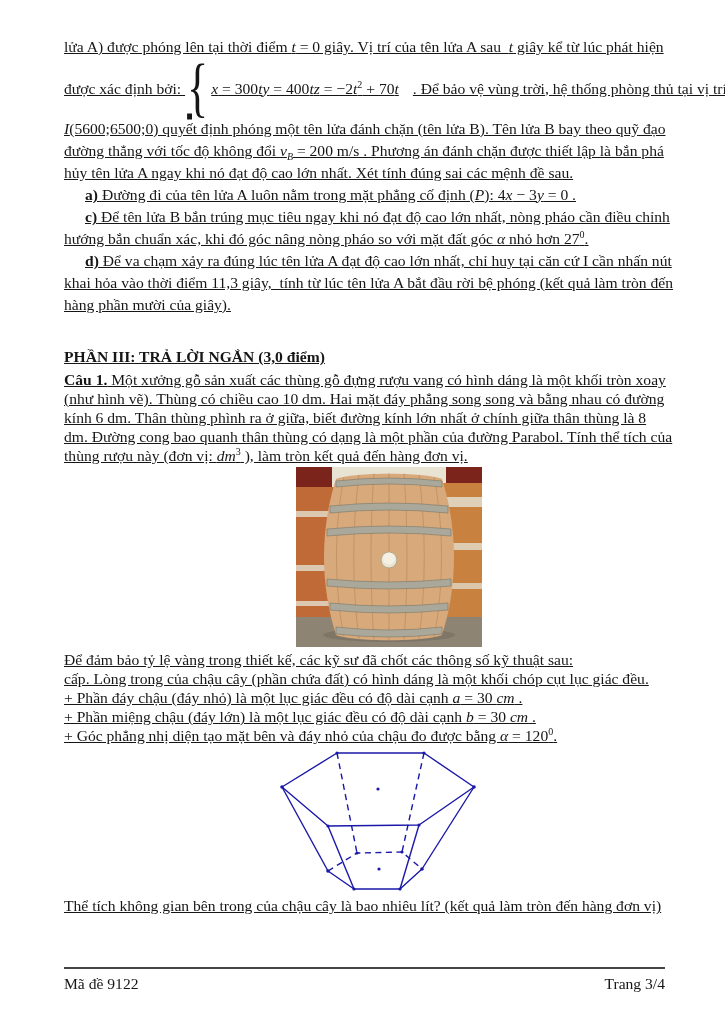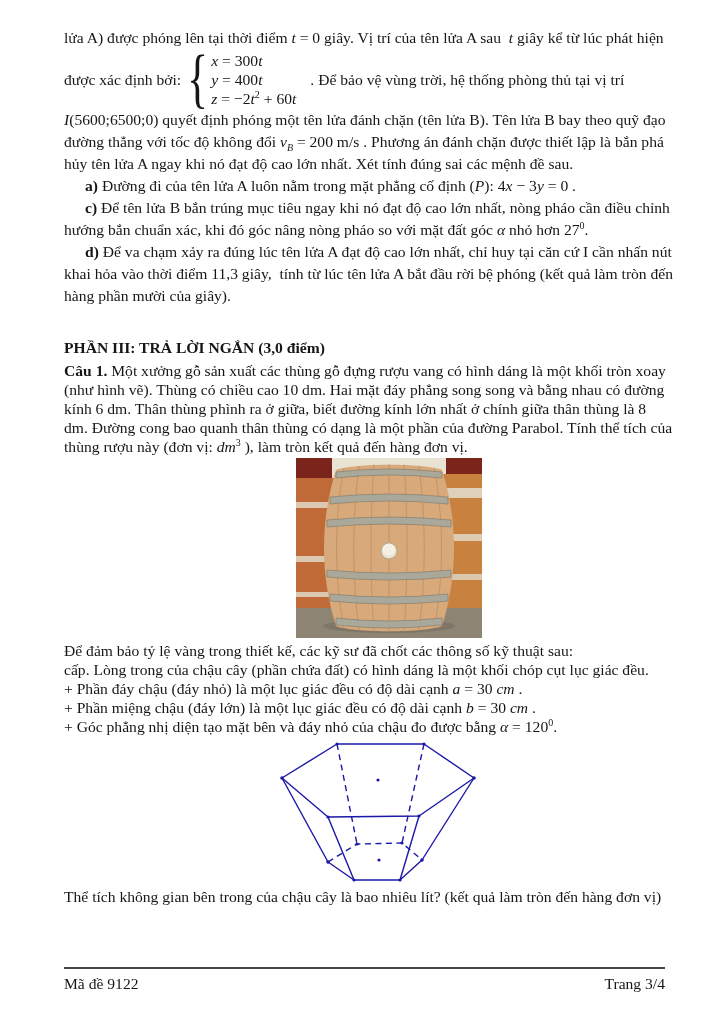--- a/index.html
+++ b/index.html
@@ -1,31 +1,31 @@
 <!DOCTYPE html>
 <html><head>
 <meta charset="utf-8">
 <style>
   html,body{margin:0;padding:0;}
   body{
     width:725px;height:1024px;position:relative;background:#ffffff;
     font-family:"Liberation Serif", serif;color:#161616;overflow:hidden;
   }
-  .content{position:absolute;left:64px;top:27px;width:601px;font-size:15.6px;}
+  .content{position:absolute;left:64px;top:36px;width:601px;font-size:15.6px;text-decoration:underline;}
   .tl{white-space:pre;line-height:22px;}
   .tl19{white-space:pre;line-height:19px;}
   .indent{padding-left:21px;}
   .s-i{font-style:italic;}
   .s-b{font-weight:bold;}
   .s-sup{vertical-align:super;font-size:10px;line-height:0;}
   .s-isub{vertical-align:sub;font-size:10px;line-height:0;font-style:italic;}
   .bold{font-weight:bold;}
   .sysrow{display:flex;align-items:center;white-space:pre;height:60px;line-height:19px;}
   .brace{font-size:44px;display:inline-block;transform:scaleY(1.5);line-height:1;font-weight:300;margin:0 3px 0 2px;}
-  .eqs{display:flex;flex-direction:column;justify-content:center;}
+  .eqs{display:flex;flex-direction:row;justify-content:center;}
   .after-gap{margin-left:14px;}
   .heading{margin-top:30px;}
   .cau1{margin-top:2px;}
   .cau2{margin-top:3px;}
   .figure-barrel{display:block;width:186px;height:180px;margin:2px 0 0 232px;}
   .figure-frustum{display:block;width:240px;height:150px;margin:0 0 0 190px;}
   .footer-rule{position:absolute;left:64px;width:601px;top:967px;height:2px;background:#454545;}
   .footer{position:absolute;left:64px;width:601px;top:974px;display:flex;justify-content:space-between;font-size:15.6px;line-height:20px;gap:44px;}
 </style>
 </head>
@@ -34,21 +34,21 @@
 <div class="content">
 
   <div class="tl"><span>lửa A) được phóng lên tại thời điểm </span><span class="s-i">t</span><span> = 0 giây. Vị trí của tên lửa A sau  </span><span class="s-i">t</span><span> giây kể từ lúc phát hiện</span></div>
 
   <div class="sysrow">
     <span><span>được xác định bởi: </span></span>
     <span class="brace">{</span>
     <span class="eqs">
       <span class="tl19"><span class="s-i">x</span><span> = 300</span><span class="s-i">t</span></span>
       <span class="tl19"><span class="s-i">y</span><span> = 400</span><span class="s-i">t</span></span>
-      <span class="tl19"><span class="s-i">z</span><span> = −2</span><span class="s-i">t</span><span class="s-sup">2</span><span> + 60</span><span class="s-i">t</span></span>
+      <span class="tl19"><span class="s-i">z</span><span> = −2</span><span class="s-i">t</span><span class="s-sup">2</span><span> + 70</span><span class="s-i">t</span></span>
     </span>
     <span class="after-gap"><span>. Để bảo vệ vùng trời, hệ thống phòng thủ tại vị trí</span></span>
   </div>
 
   <div class="tl"><span class="s-i">I</span><span>(5600;6500;0) quyết định phóng một tên lửa đánh chặn (tên lửa B). Tên lửa B bay theo quỹ đạo</span></div>
   <div class="tl"><span>đường thẳng với tốc độ không đổi </span><span class="s-i">v</span><span class="s-isub">B</span><span> = 200 m/s . Phương án đánh chặn được thiết lập là bắn phá</span></div>
   <div class="tl"><span>hủy tên lửa A ngay khi nó đạt độ cao lớn nhất. Xét tính đúng sai các mệnh đề sau.</span></div>
 
   <div class="tl indent"><span class="s-b">a)</span><span> Đường đi của tên lửa A luôn nằm trong mặt phẳng cố định (</span><span class="s-i">P</span><span>): 4</span><span class="s-i">x</span><span> − 3</span><span class="s-i">y</span><span> = 0 .</span></div>
   <div class="tl indent"><span class="s-b">c)</span><span> Để tên lửa B bắn trúng mục tiêu ngay khi nó đạt độ cao lớn nhất, nòng pháo cần điều chỉnh</span></div>

